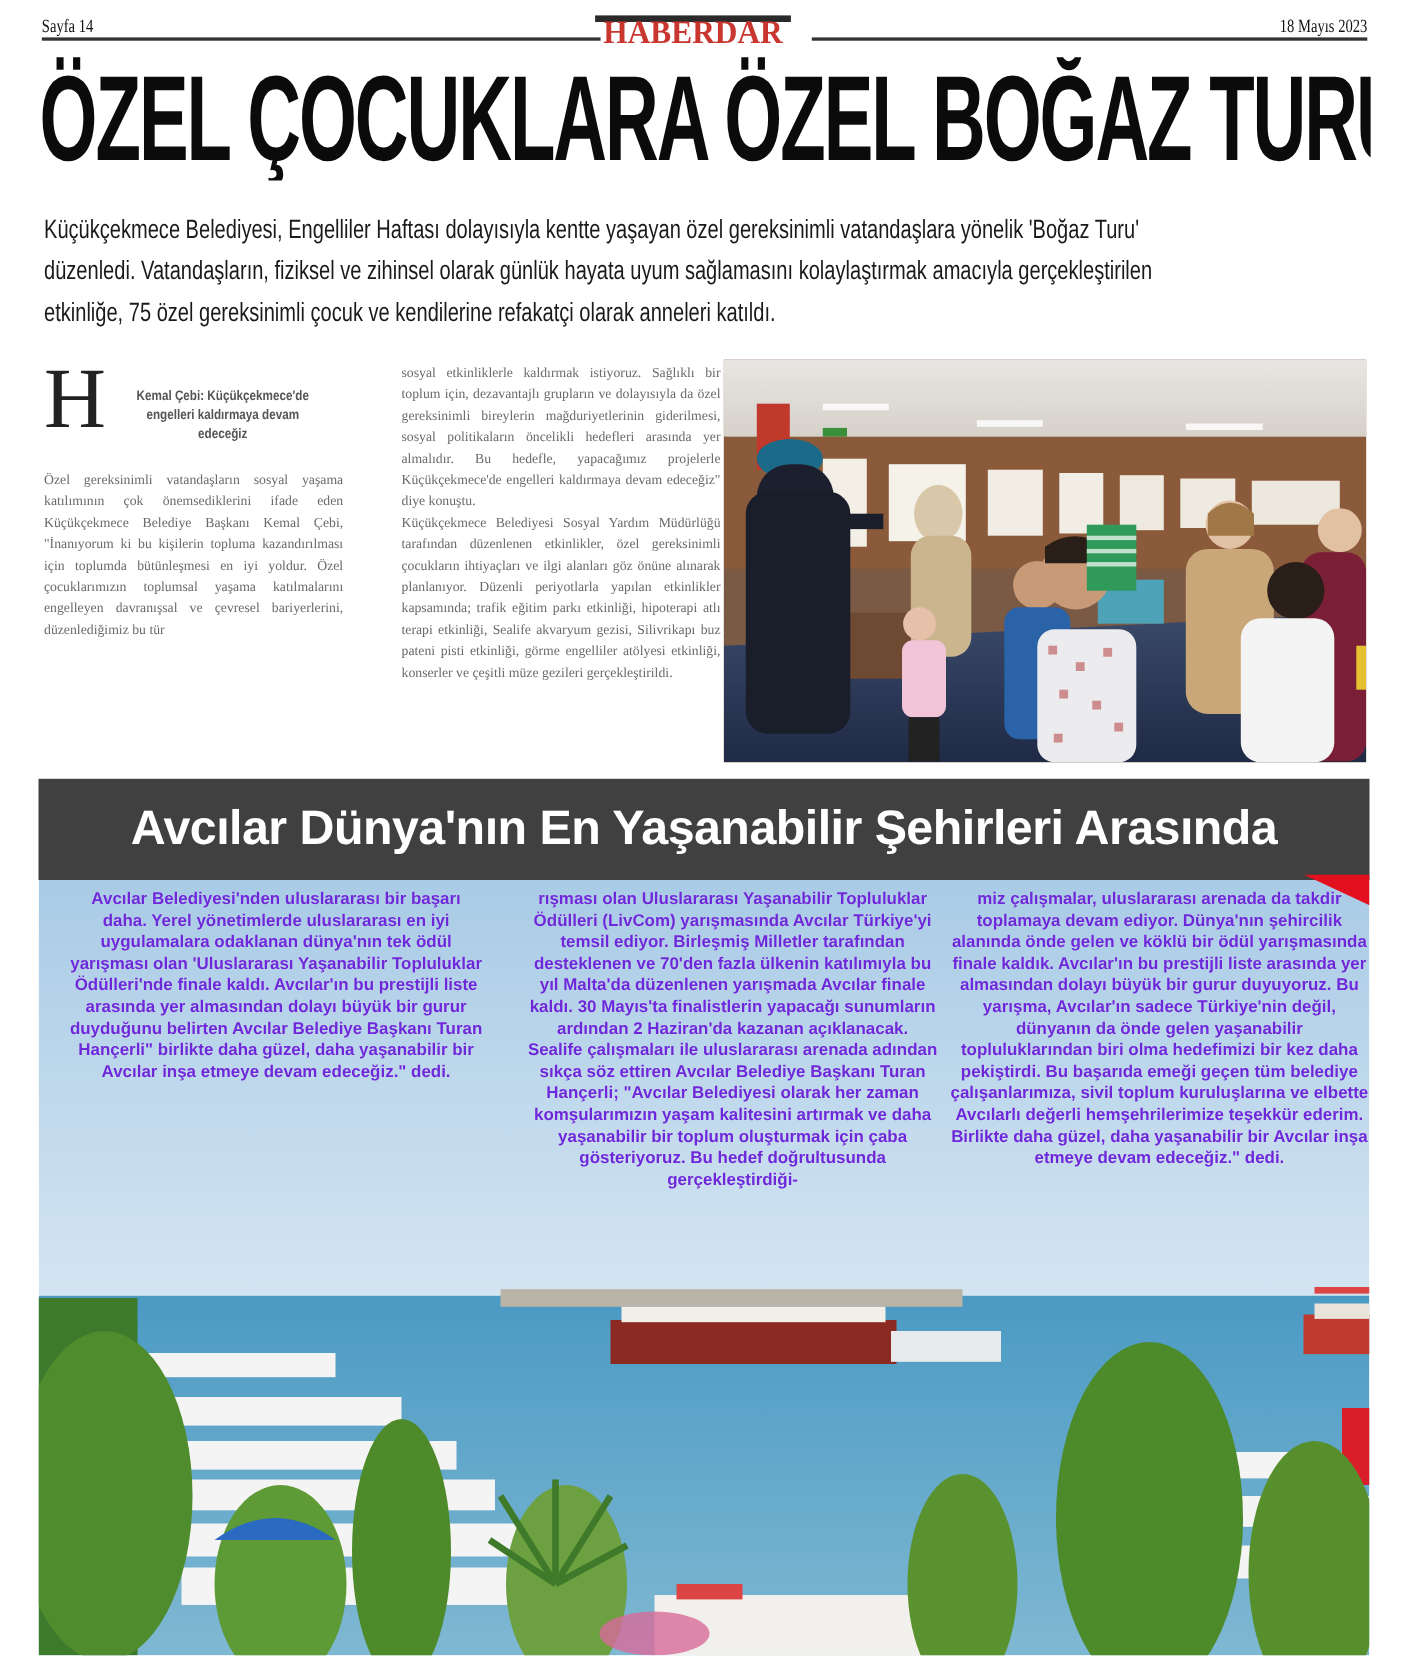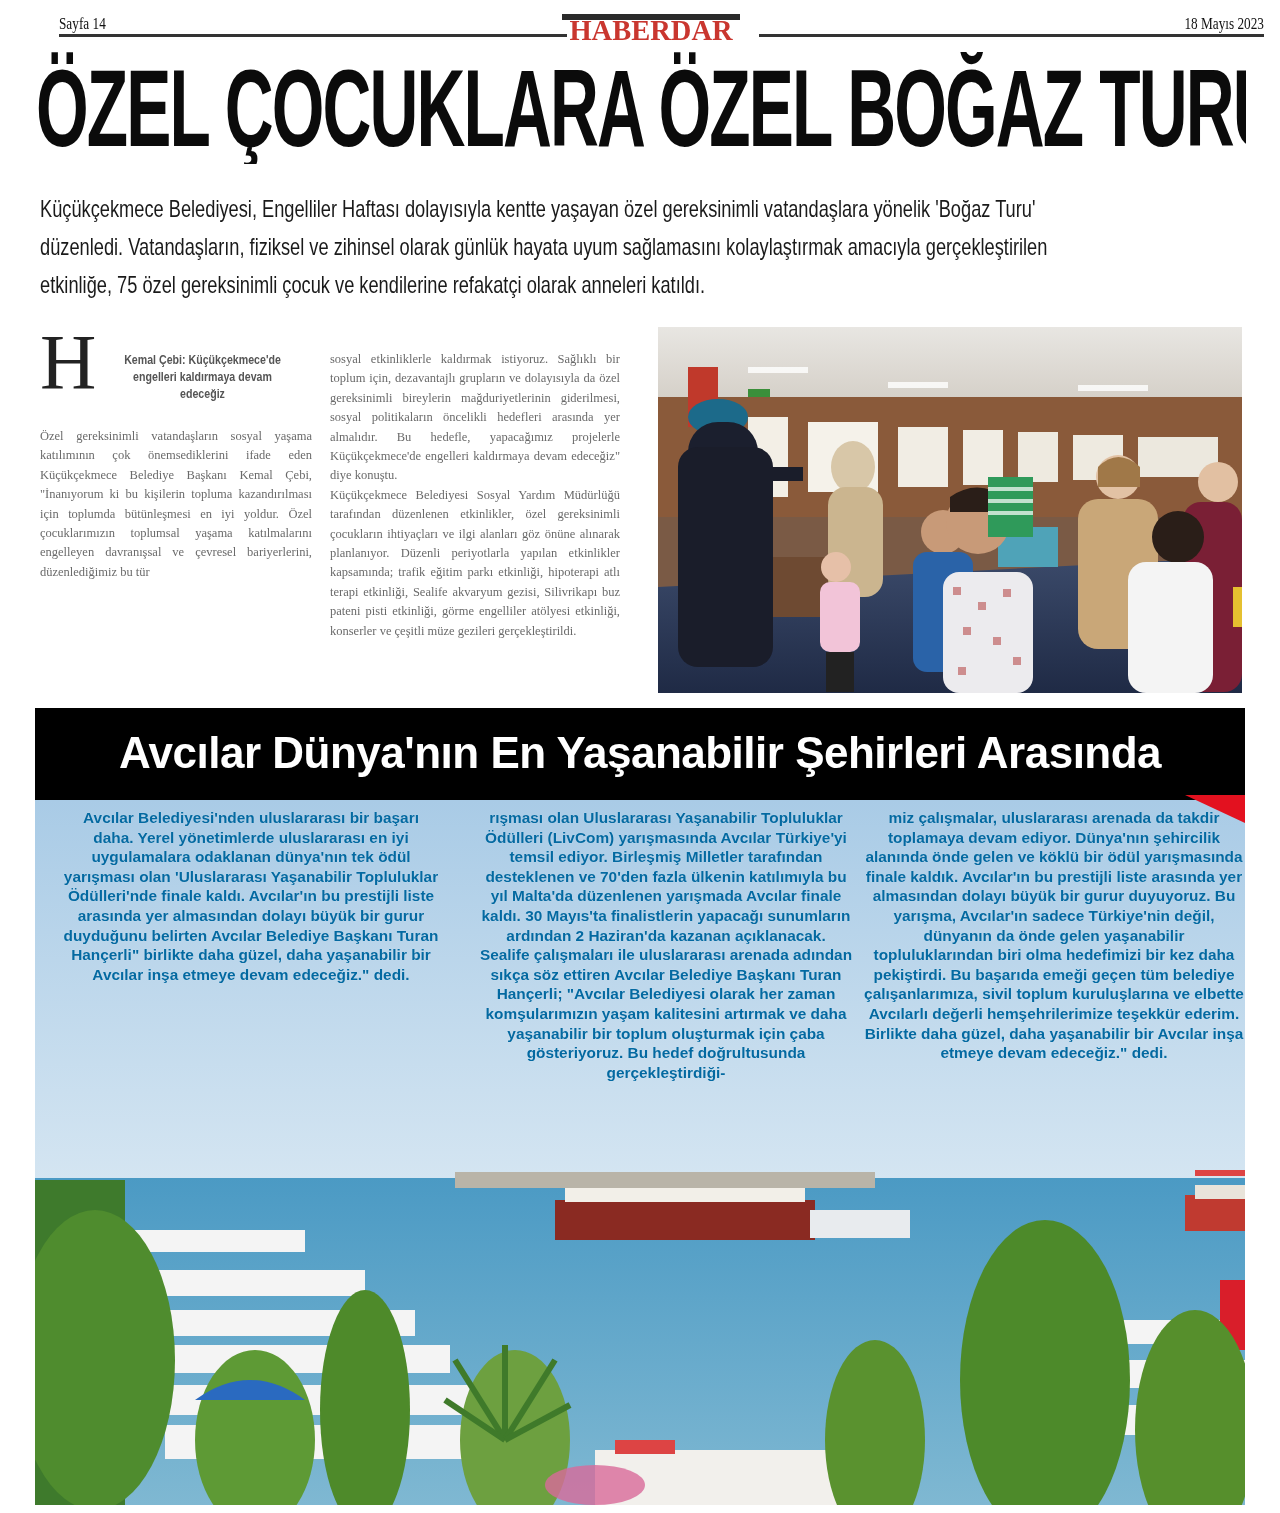--- a/index.html
+++ b/index.html
@@ -1,53 +1,53 @@
 <!DOCTYPE html>
 <html><head>
 <meta charset="utf-8">
 <style>
   * { box-sizing: border-box; margin: 0; padding: 0; }
   html, body { width: 1280px; height: 1513px; background: #ffffff; overflow: hidden; }
   body { position: relative; font-family: "Liberation Serif", serif; color: #111; }
 
   
-  .masthead { position: absolute; left: 38px; top: 8px; width: 1205px; height: 38px; margin-left: 21px; }
+  .masthead { position: absolute; left: 38px; top: 8px; width: 1205px; height: 38px; }
   .masthead .rule { position: absolute; top: 26px; height: 3px; background: #333; }
   .masthead .rule.left { left: 0; width: 508px; }
   .masthead .rule.right { left: 700px; width: 505px; }
   .page-num { position: absolute; left: 0; top: 6px; font-size: 17px; font-family: "Liberation Serif", serif; transform: scaleX(0.78); transform-origin: left; }
   .page-date { position: absolute; right: 0; top: 6px; font-size: 17px; font-family: "Liberation Serif", serif; transform: scaleX(0.78); transform-origin: right; }
   .logo { position: absolute; left: 498px; top: 0; width: 188px; height: 40px; }
   .logo .logo-bar { position: absolute; left: 5px; top: 6px; width: 178px; height: 6px; background: #2a2a2a; }
   .logo .logo-text { position: absolute; left: 0; top: 5px; width: 188px; text-align: center; font-family: "Liberation Serif", serif; font-weight: bold; font-size: 30px; color: #c9362f; letter-spacing: 0px; transform: scaleX(0.95); line-height: 34px; }
 
   
   .headline1 { position: absolute; left: 36px; top: 52px; width: 1210px; height: 112px; overflow: hidden; }
   .headline1 span { display: inline-block; font-family: "Liberation Sans", sans-serif; font-weight: bold; font-size: 110px; line-height: 112px; letter-spacing: -3px; transform: scaleX(0.615); transform-origin: left top; white-space: nowrap; color: #0b0b0b; }
 
   
   .lede { position: absolute; left: 40px; top: 190px; width: 1215px; }
   .lede p { font-family: "Liberation Sans", sans-serif; font-size: 24px; line-height: 38px; color: #1a1a1a; transform: scaleX(0.76); transform-origin: left top; width: 1600px; white-space: nowrap; }
 
   
   .col { position: absolute; font-family: "Liberation Serif", serif; font-size: 12.5px; line-height: 19.4px; color: #6a6a6a; text-align: justify; }
   .col1 { left: 40px; top: 330px; width: 272px; }
-  .col2 { left: 330px; top: 330px; width: 290px; margin-top: 20px; }
+  .col2 { left: 365px; top: 330px; width: 290px; }
   .dropcap { float: left; font-family: "Liberation Serif", serif; font-size: 78px; line-height: 60px; height: 58px; margin: 2px 6px 0 0; color: #222; }
   .subhead { font-family: "Liberation Sans", sans-serif; font-weight: bold; font-size: 12.5px; line-height: 17px; color: #555; text-align: center; margin: 22px 0 24px; transform: scaleX(0.85); }
 
   .photo1 { position: absolute; left: 658px; top: 327px; width: 584px; height: 366px; overflow: hidden; background: #8a6a55; }
 
   
-  .banner { position: absolute; left: 35px; top: 708px; width: 1210px; height: 92px; background: #000000; }
+  .banner { position: absolute; left: 35px; top: 708px; width: 1210px; height: 92px; background: #404040; }
   .banner .banner-text { position: absolute; left: 0; top: 20px; width: 100%; text-align: center; font-family: "Liberation Sans", sans-serif; font-weight: bold; font-size: 44px; color: #fff; letter-spacing: -0.5px; }
   .fold { position: absolute; left: 1185px; top: 795px; width: 60px; height: 30px; }
 
   .story2-bg { position: absolute; left: 35px; top: 800px; width: 1210px; height: 705px; overflow: hidden; }
-  .col-b { position: absolute; font-family: "Liberation Sans", sans-serif; font-weight: bold; font-size: 15.4px; line-height: 19.6px; color: #0369a1; text-align: center; text-shadow: 0 0 1px rgba(255,255,255,0.5); }
+  .col-b { position: absolute; font-family: "Liberation Sans", sans-serif; font-weight: bold; font-size: 15.4px; line-height: 19.6px; color: #6d28d9; text-align: center; text-shadow: 0 0 1px rgba(255,255,255,0.5); }
   .colb1 { left: 62px; top: 808px; width: 378px; }
   .colb2 { left: 476px; top: 808px; width: 380px; }
   .colb3 { left: 864px; top: 808px; width: 380px; }
 </style>
 </head>
 <body>
 
 <header class="masthead">
   <div class="rule left"></div>
   <div class="rule right"></div>

